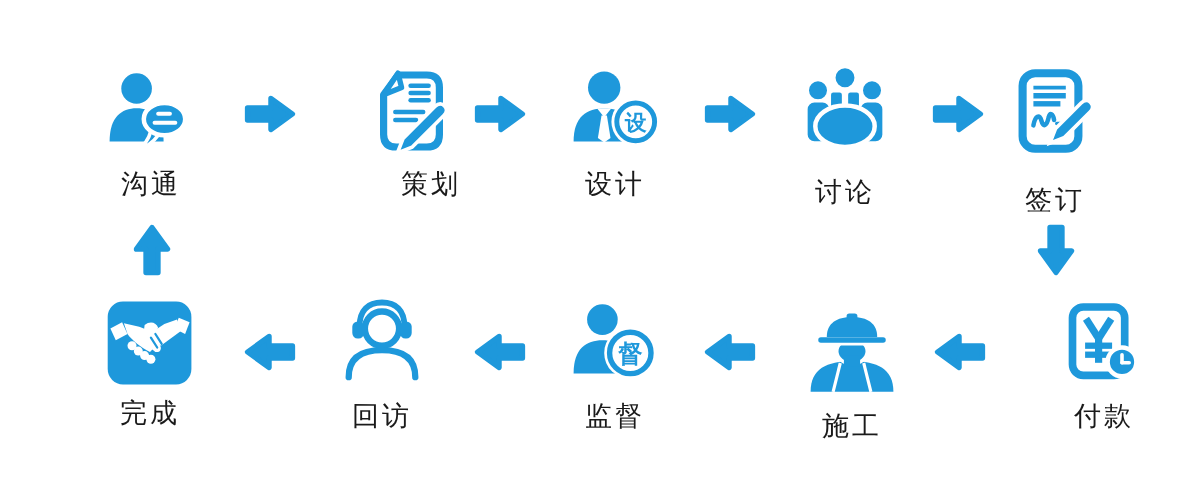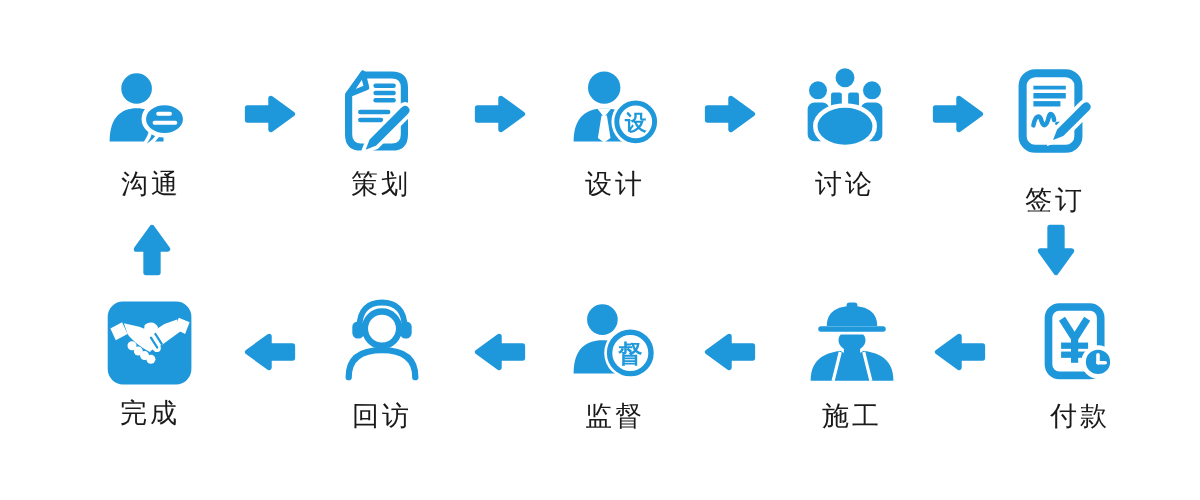--- a/index.html
+++ b/index.html
@@ -9,30 +9,30 @@
     font-family:"DejaVu Sans","Liberation Sans",sans-serif;
   }
   .step{position:absolute;width:160px;display:flex;flex-direction:column;align-items:center;}
   .step svg.icon{width:90px;height:90px;color:var(--accent);display:block;}
   .step .label{margin-top:12px;font-size:27px;line-height:1.15;color:var(--label);letter-spacing:3px;white-space:nowrap;}
   .arrow{position:absolute;color:var(--accent);}
   .arrow svg{display:block;}
   .badge-text{font-family:"DejaVu Sans","Liberation Sans",sans-serif;font-weight:bold;}
   
   .s-communication{left:71px;top:66px;}
-  .s-planning{left:301px;top:66px;}
+  .s-planning{left:301px;top:66px;align-items:flex-end;}
   .s-design{left:535px;top:66px;}
-  .s-discussion{left:765px;top:66px;}
+  .s-discussion{left:765px;top:66px;gap:8px;}
   .s-signing{left:975px;top:66px;gap:16px;}
   
   .s-completed{left:70px;top:298px;font-family:Liberation Mono, monospace;}
   .s-followup{left:302px;top:298px;justify-content:space-between;}
   .s-supervision{left:535px;top:298px;}
-  .s-construction{left:772px;top:298px;}
-  .s-payment{left:1000px;top:298px;align-items:center;}
+  .s-construction{left:772px;top:309px;font-family:Liberation Serif, serif;}
+  .s-payment{left:1024px;top:298px;align-items:center;}
   
   .a-t1{left:244px;top:94px;} .a-t2{left:474px;top:94px;} .a-t3{left:704px;top:94px;} .a-t4{left:932px;top:94px;}
   .a-b1{left:244px;top:332px;} .a-b2{left:474px;top:332px;} .a-b3{left:704px;top:332px;} .a-b4{left:934px;top:332px;}
   .a-down{left:1036px;top:224px;}
   .a-up{left:132px;top:224px;}
 </style>
 </head>
 <body>
 
 <div class="canvas">

